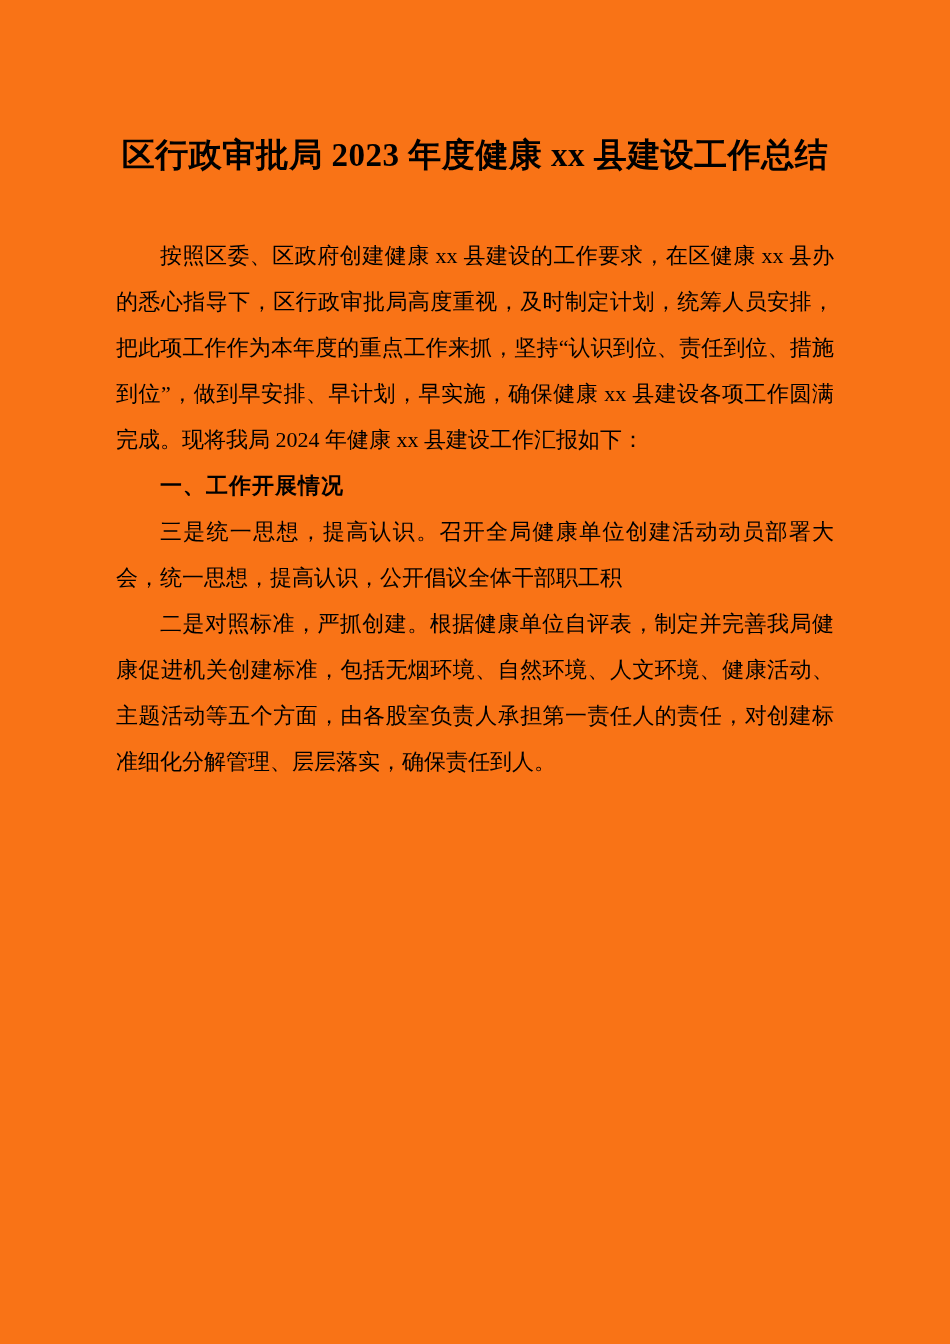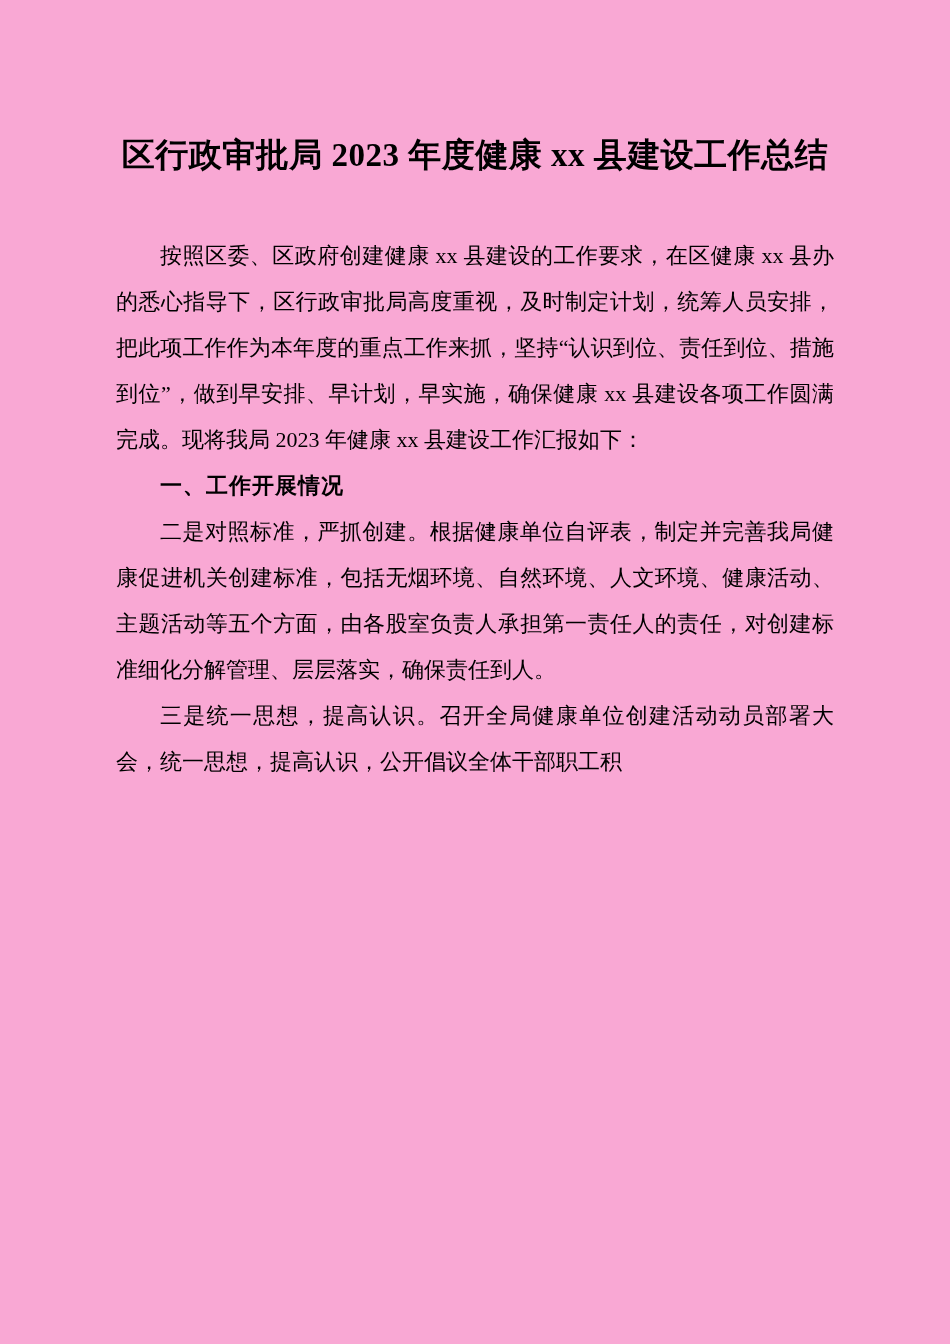--- a/index.html
+++ b/index.html
@@ -5,21 +5,21 @@
   html, body {
     margin: 0;
     padding: 0;
     background: #ffffff;
   }
   .page {
     position: relative;
     width: 950px;
     min-height: 1344px;
     box-sizing: border-box;
-    background: #f9a8d4;
+    background: #f97316;
     color: #000000;
     padding: 130px 116px 60px 116px;
     font-family: "Liberation Serif", serif;
     overflow: hidden;
   }
   .doc-title {
     font-size: 33px;
     font-weight: bold;
     text-align: center;
     line-height: 1.55;
@@ -40,21 +40,21 @@
     font-family: Liberation Sans, sans-serif;
     letter-spacing: 1px;
   }
 </style>
 </head>
 <body>
 
 <div class="page">
   <h1 class="doc-title">区行政审批局 2023 年度健康 xx 县建设工作总结</h1>
 
-  <p class="para">按照区委、区政府创建健康 xx 县建设的工作要求，在区健康 xx 县办的悉心指导下，区行政审批局高度重视，及时制定计划，统筹人员安排，把此项工作作为本年度的重点工作来抓，坚持“认识到位、责任到位、措施到位”，做到早安排、早计划，早实施，确保健康 xx 县建设各项工作圆满完成。现将我局 2023 年健康 xx 县建设工作汇报如下：</p>
+  <p class="para">按照区委、区政府创建健康 xx 县建设的工作要求，在区健康 xx 县办的悉心指导下，区行政审批局高度重视，及时制定计划，统筹人员安排，把此项工作作为本年度的重点工作来抓，坚持“认识到位、责任到位、措施到位”，做到早安排、早计划，早实施，确保健康 xx 县建设各项工作圆满完成。现将我局 2024 年健康 xx 县建设工作汇报如下：</p>
 
   <p class="para heading">一、工作开展情况</p>
 
 
+  <p class="para">三是统一思想，提高认识。召开全局健康单位创建活动动员部署大会，统一思想，提高认识，公开倡议全体干部职工积</p>
+
   <p class="para">二是对照标准，严抓创建。根据健康单位自评表，制定并完善我局健康促进机关创建标准，包括无烟环境、自然环境、人文环境、健康活动、主题活动等五个方面，由各股室负责人承担第一责任人的责任，对创建标准细化分解管理、层层落实，确保责任到人。</p>
-
-  <p class="para">三是统一思想，提高认识。召开全局健康单位创建活动动员部署大会，统一思想，提高认识，公开倡议全体干部职工积</p>
 </div>
 
 </body></html>

